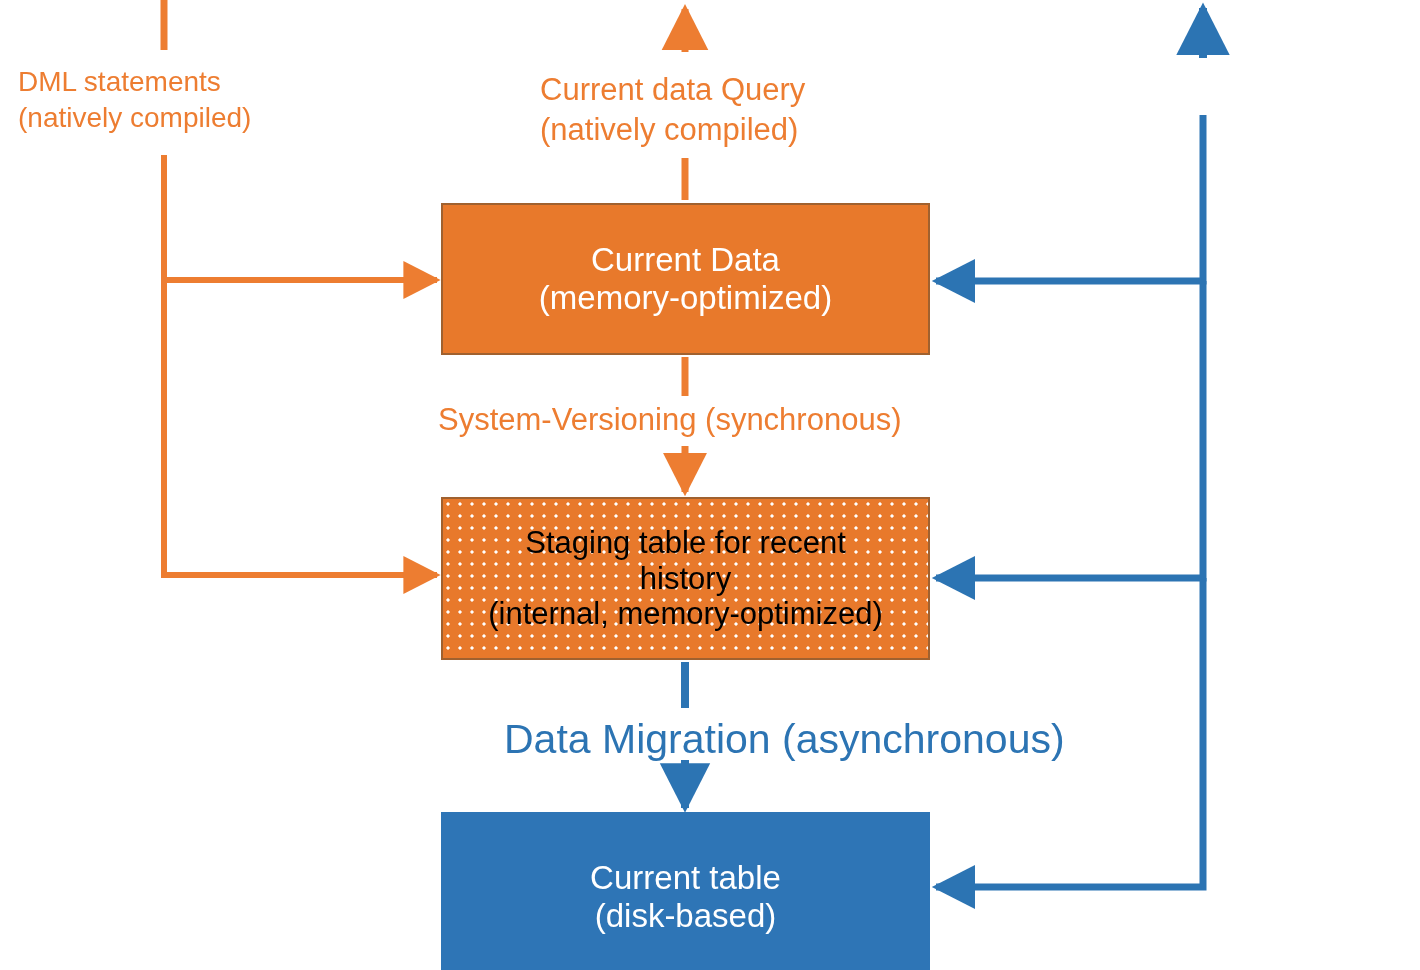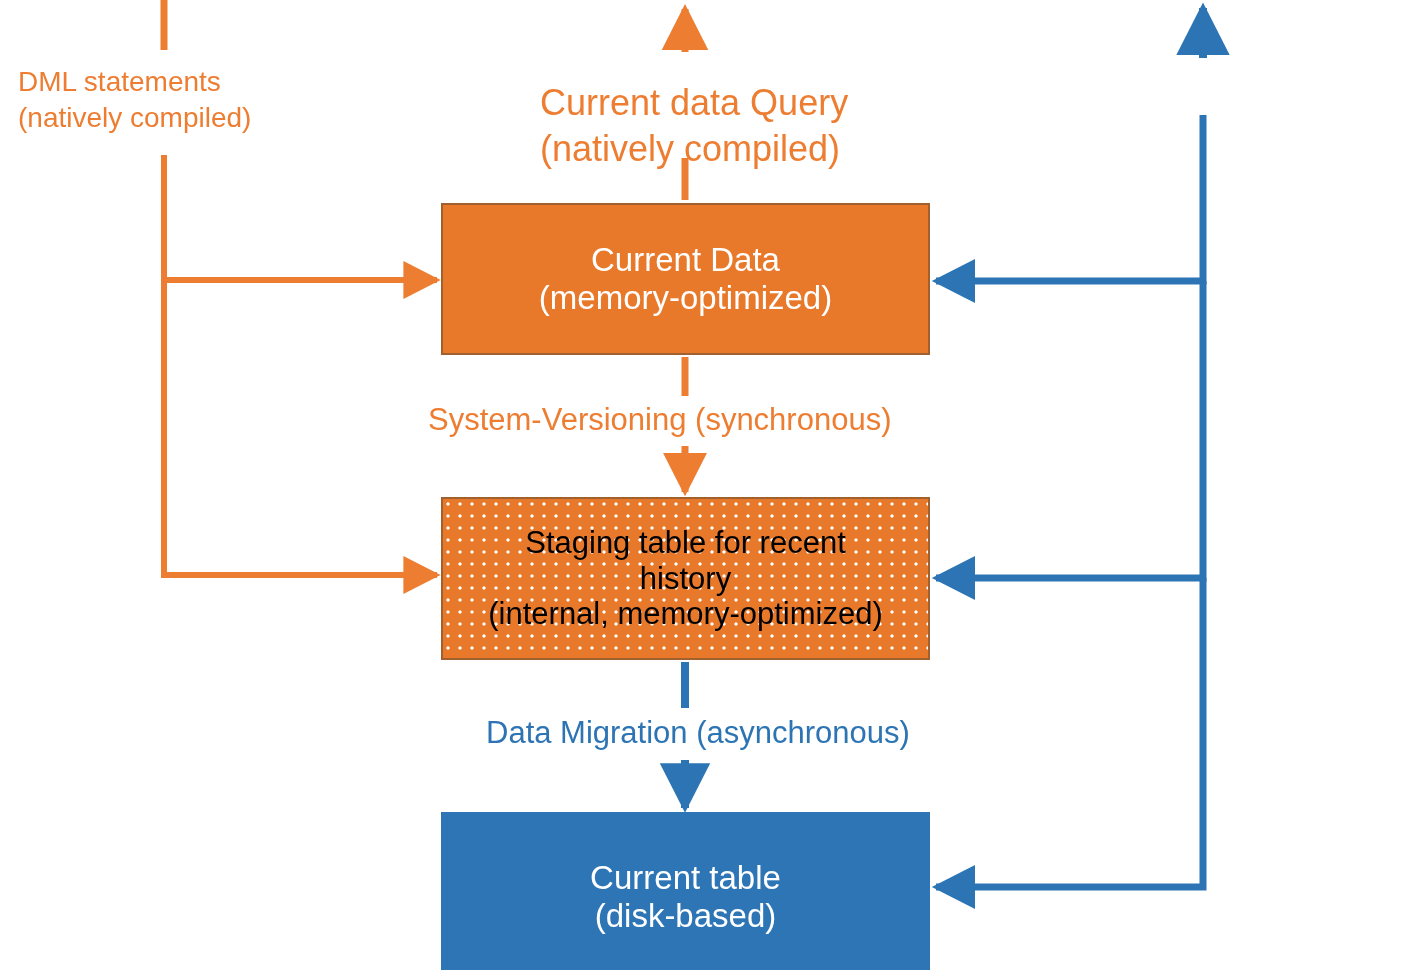--- a/index.html
+++ b/index.html
@@ -88,37 +88,37 @@
   .lbl-orange { color: #ED7D31; }
   .lbl-blue   { color: #2C74B3; }
 
   #label-dml {
     left: 18px;
     top: 64px;
     font-size: 28px;
   }
   #label-current-query {
     left: 540px;
-    top: 80px;
-    font-size: 36px;
+    top: 70px;
+    font-size: 31px;
   }
   #label-temporal-query {
     left: 1004px;
     top: 68px;
     font-size: 32px;
   }
   #label-system-versioning {
-    left: 428px;
+    left: 438px;
     top: 400px;
     font-size: 31px;
   }
   #label-data-migration {
-    left: 486px;
+    left: 504px;
     top: 713px;
-    font-size: 31px;
+    font-size: 41px;
   }
 </style>
 </head>
 <body>
 
 <div id="canvas">
 
   <svg id="wires" viewBox="0 0 1420 970">
     <defs>
       <marker id="arrow-orange-right" markerWidth="7" markerHeight="7" refX="5.6" refY="3.5" orient="auto" markerUnits="strokeWidth">

